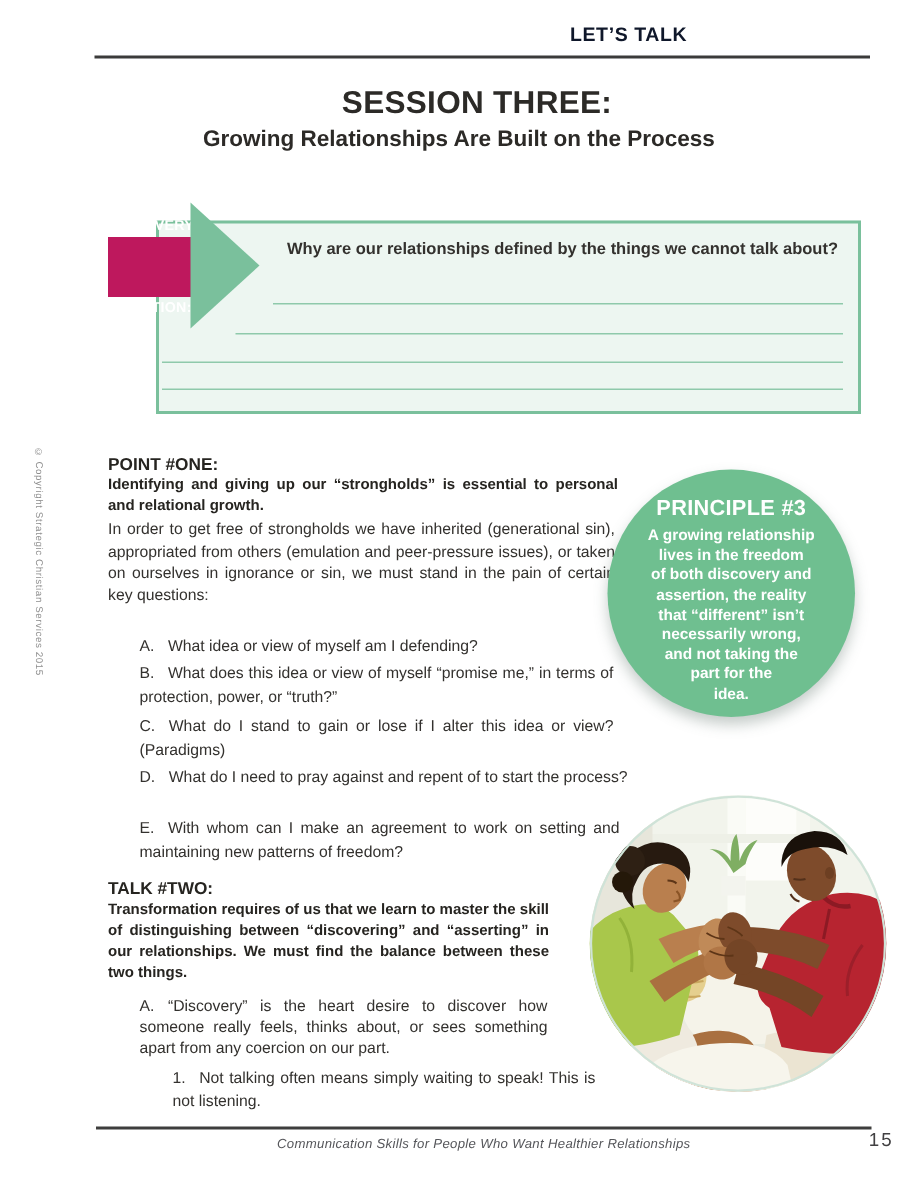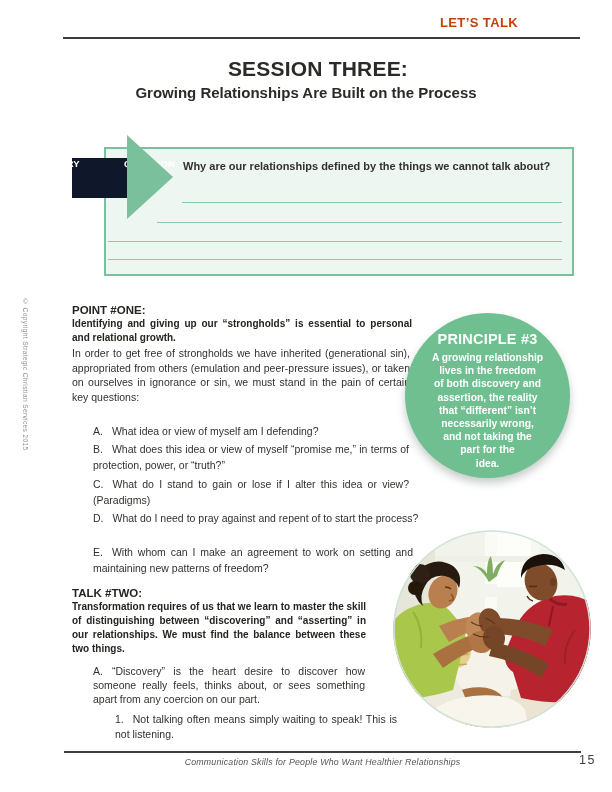--- a/index.html
+++ b/index.html
@@ -5,44 +5,44 @@
   * { margin:0; padding:0; box-sizing:border-box; }
   html,body { background:#ffffff; }
   .page {
     position:relative; width:612px; height:792px; margin:0 auto;
     background:#ffffff; overflow:hidden;
     font-family:"Liberation Sans", sans-serif; color:#2d2b27;
   }
   .abs { position:absolute; }
 
   
-  .brand { top:15px; left:380px; width:198px; text-align:center;
-    font-size:13px; font-weight:bold; letter-spacing:0.4px; color:#c2410c; white-space:nowrap; }
+  .brand { top:15px; left:380px; width:198px; text-align:left;
+    font-size:13px; font-weight:bold; letter-spacing:0.4px; color:#0f172a; white-space:nowrap; }
   .header-rule { left:63px; top:37px; width:517px; height:2px; background:#3b3b3a; }
 
   
   .title { top:57px; left:0; width:612px; text-align:center;
     font-size:21px; font-weight:bold; color:#2c2a27; letter-spacing:0.2px;padding-left:24px; }
   .subtitle { left:0; width:612px; text-align:center; font-size:15px; font-weight:bold; color:#2c2a27; }
   .sub1 { top:84px; } .sub2 { top:102px; }
 
   
   .dbox { left:104px; top:147px; width:470px; height:129px;
     background:#edf6f1; border:2px solid #7ac09c; }
   .qline { position:absolute; height:1px; background:#8fc9ab; }
   .ql1 { left:182px; top:202px; width:380px; }
   .ql2 { left:157px; top:222px; width:405px; }
   .ql3 { left:108px; top:241px; width:454px; }
   .ql4 { left:108px; top:259px; width:454px; }
   .question { left:183px; top:158px; width:384px;
-    font-size:11px; font-weight:bold; line-height:17.5px; color:#33312e; }
-
-  
-  .arrow-shaft { left:72px; top:158px; width:57px; height:40px; background:#0f172a;
-    display:flex; flex-direction:row; justify-content:center;gap:44px; }
+    font-size:11px; font-weight:bold; line-height:17.5px; color:#33312e;text-align:center; }
+
+  
+  .arrow-shaft { left:72px; top:158px; width:57px; height:40px; background:#be185d;
+    display:flex; flex-direction:column; justify-content:center;gap:44px; }
   .arrow-label { color:#ffffff; font-weight:bold; font-size:9.5px; line-height:11.5px;
     letter-spacing:0.2px; text-align:center; white-space:nowrap; }
   .arrow-head { left:127px; top:135px; width:0; height:0;
     border-top:42px solid transparent; border-bottom:42px solid transparent;
     border-left:46px solid #7ac09c; }
 
   
   .copyright { left:22px; top:298px; height:160px; writing-mode:vertical-rl;
     font-size:6.5px; letter-spacing:0.4px; color:#8e8e8e; white-space:nowrap; }
 

